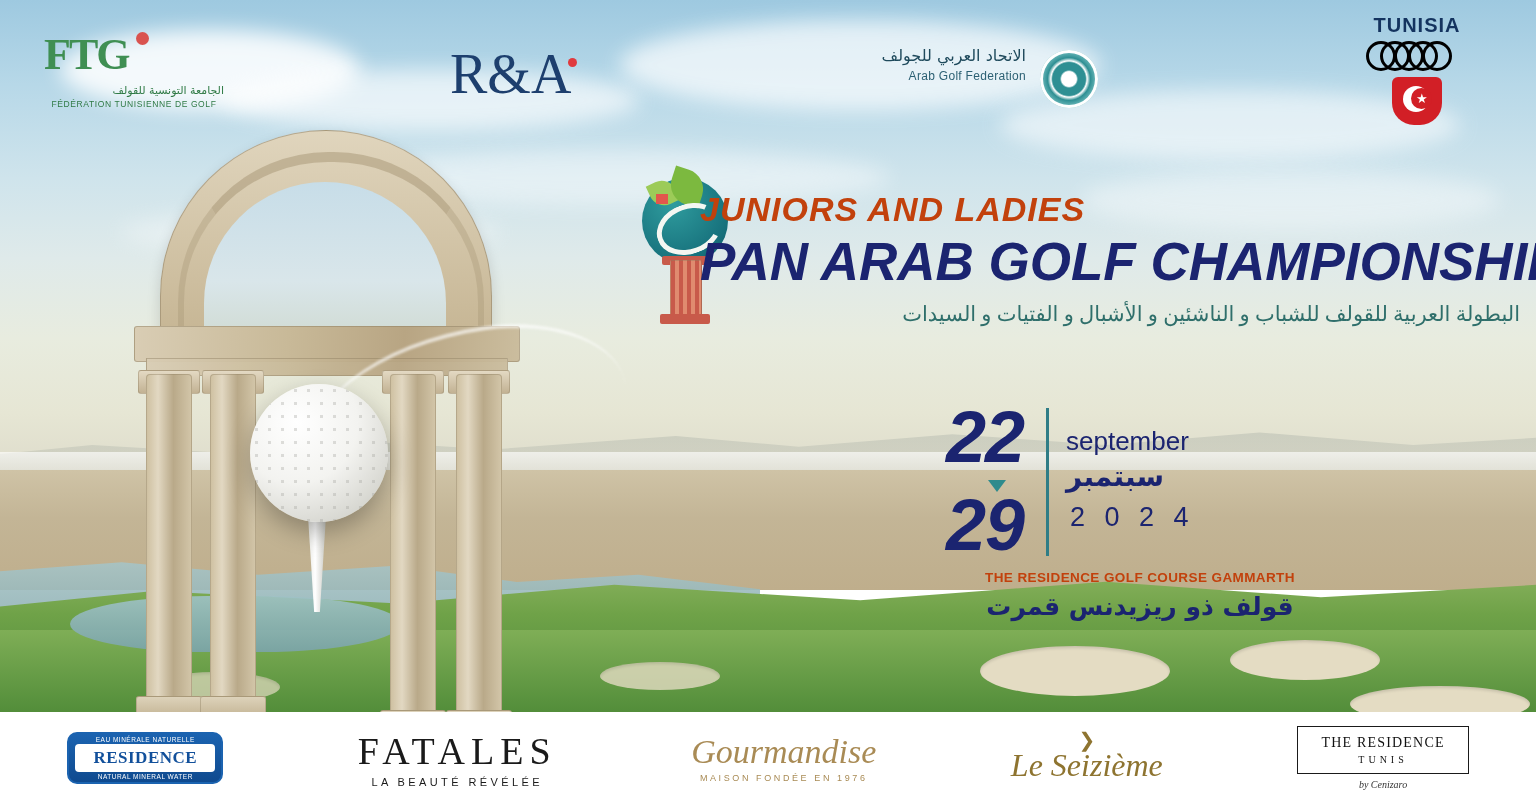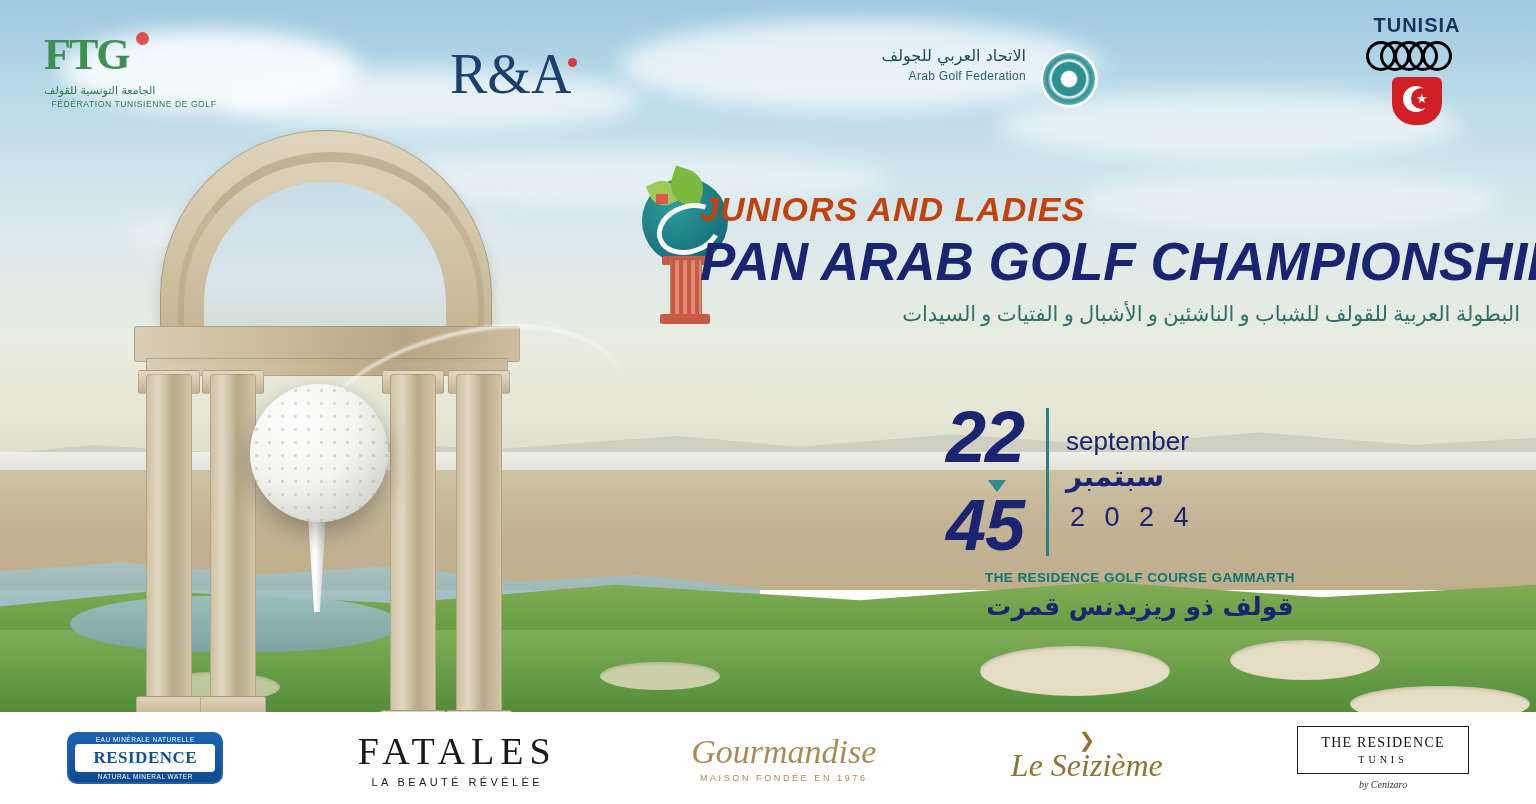--- a/index.html
+++ b/index.html
@@ -137,21 +137,21 @@
   
   .logo{position:absolute;}
   
   .ftg{left:44px;top:26px;width:180px;height:100px;}
   .ftg .mark{position:relative;height:58px;}
   .ftg .mark .word{
     font-family:"Liberation Serif", serif;font-weight:700;font-size:44px;color:#3f8f53;
     letter-spacing:-2px;line-height:58px;
   }
   .ftg .dot{position:absolute;left:92px;top:6px;width:13px;height:13px;border-radius:50%;background:#d9534f;}
-  .ftg .ar{font-family:"DejaVu Sans",sans-serif;font-size:11px;color:#2f7a45;text-align:left;direction:rtl;}
+  .ftg .ar{font-family:"DejaVu Sans",sans-serif;font-size:11px;color:#2f7a45;text-align:right;direction:rtl;}
   .ftg .fr{font-size:8.5px;color:#2f7a45;text-align:center;letter-spacing:.6px;margin-top:2px;}
 
   
   .randa{left:450px;top:42px;width:150px;height:64px;}
   .randa .txt{
     font-family:"Liberation Serif", serif;font-size:56px;color:#1d3f6e;font-weight:400;line-height:64px;
   }
   .randa .reddot{position:absolute;left:118px;top:16px;width:9px;height:9px;border-radius:50%;background:#e03a3e;}
 
   
@@ -249,21 +249,21 @@
   }
   .dmonth-ar{
     position:absolute;left:136px;top:56px;direction:rtl;font-family:"DejaVu Sans",sans-serif;
     font-size:28px;color:#1b2470;font-weight:700;
   }
   .dyear{
     position:absolute;left:140px;top:98px;font-size:27px;color:#1b2470;letter-spacing:6px;font-weight:400;
   }
   .venue{
     position:absolute;left:0;top:166px;width:420px;text-align:center;
-    font-size:13.5px;font-weight:700;color:#0f766e;letter-spacing:.4px;
+    font-size:13.5px;font-weight:700;color:#c2410c;letter-spacing:.4px;
   }
   .venue-ar{
     position:absolute;left:0;top:188px;width:420px;text-align:center;direction:rtl;
     font-family:"DejaVu Sans",sans-serif;font-size:25px;color:#1b2470;font-weight:700;
   }
 
   
   .sponsors{
     position:absolute;left:0;top:712px;width:1536px;height:92px;background:#ffffff;
     display:flex;align-items:center;justify-content:space-around;
@@ -401,21 +401,21 @@
 
   <div class="title">
     <div class="t-juniors">JUNIORS AND LADIES</div>
     <div class="t-main">PAN ARAB GOLF CHAMPIONSHIP</div>
     <div class="t-ar">البطولة العربية للقولف للشباب و الناشئين و الأشبال و الفتيات و السيدات</div>
   </div>
 
   <div class="dates">
     <div class="dnum d22">22</div>
     <div class="arrow"></div>
-    <div class="dnum d29">45</div>
+    <div class="dnum d29">29</div>
     <div class="vline"></div>
     <div class="dmonth">september</div>
     <div class="dmonth-ar">سبتمبر</div>
     <div class="dyear">2 0 2 4</div>
     <div class="venue">THE RESIDENCE GOLF COURSE GAMMARTH</div>
     <div class="venue-ar">قولف ذو ريزيدنس قمرت</div>
   </div>
 
   <div class="sponsors">
 

